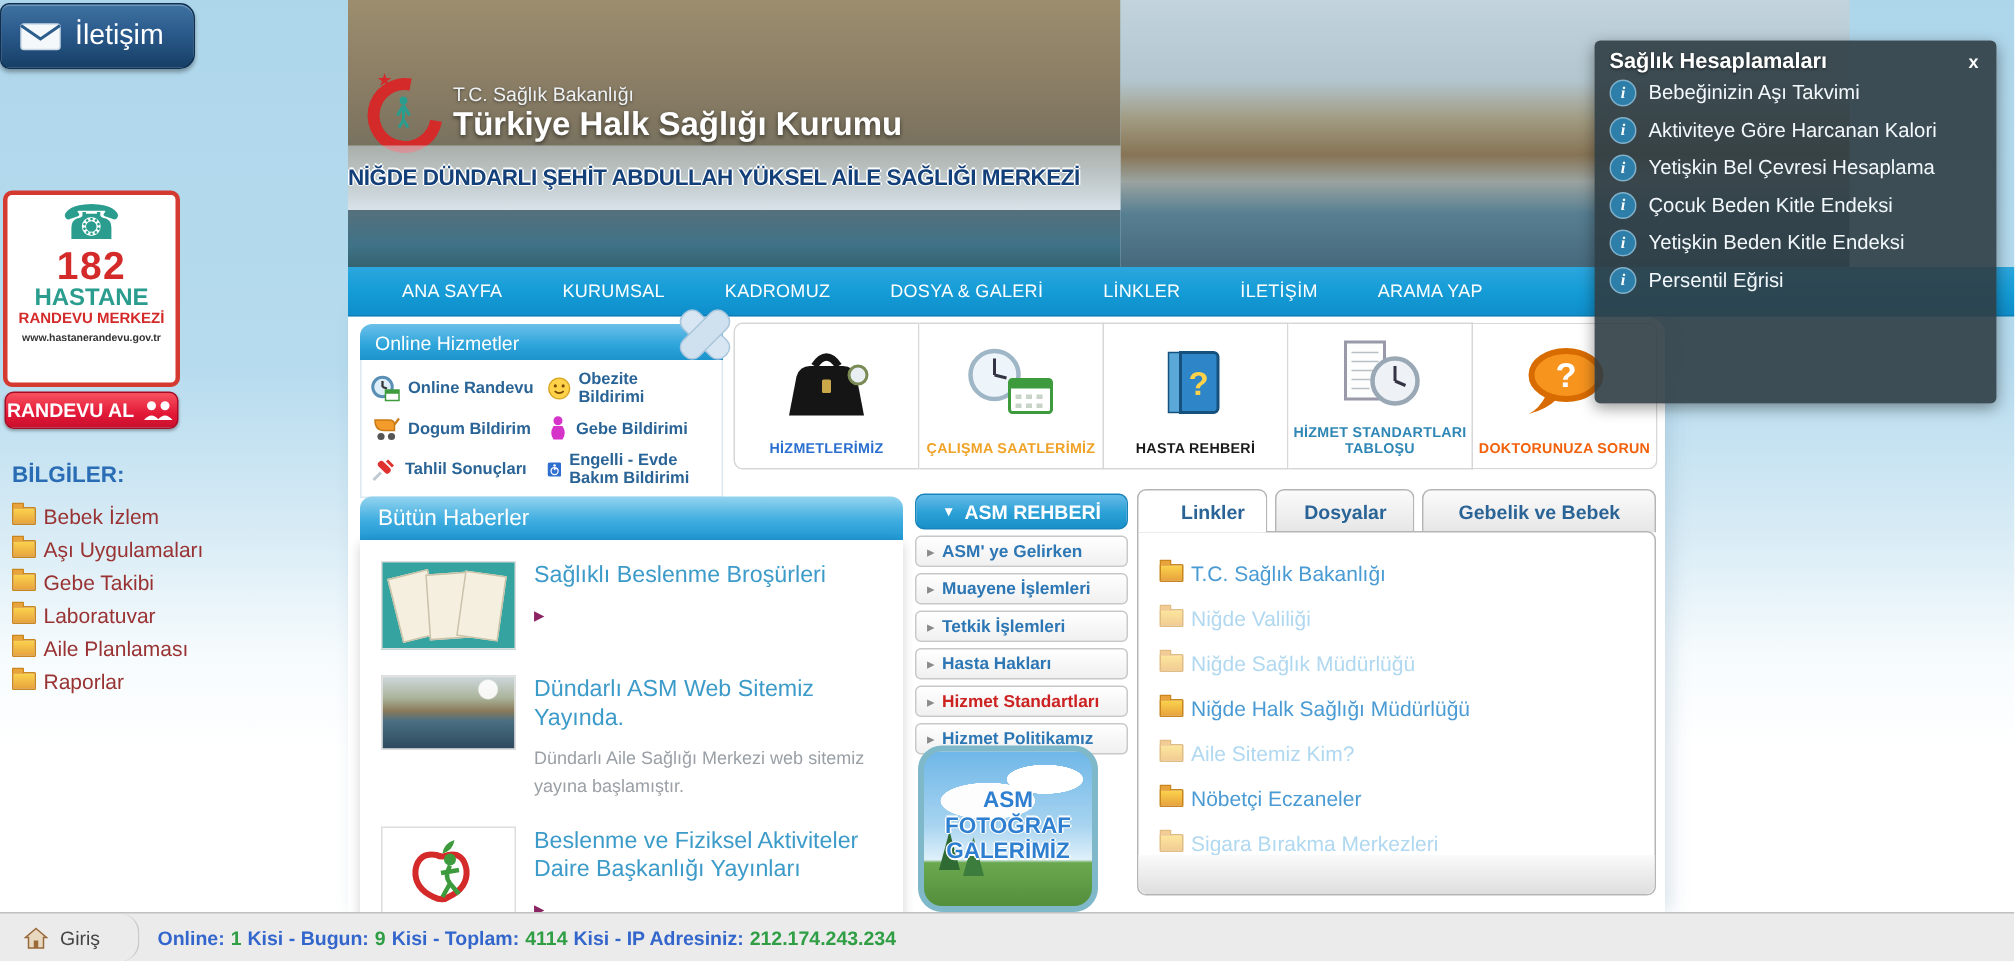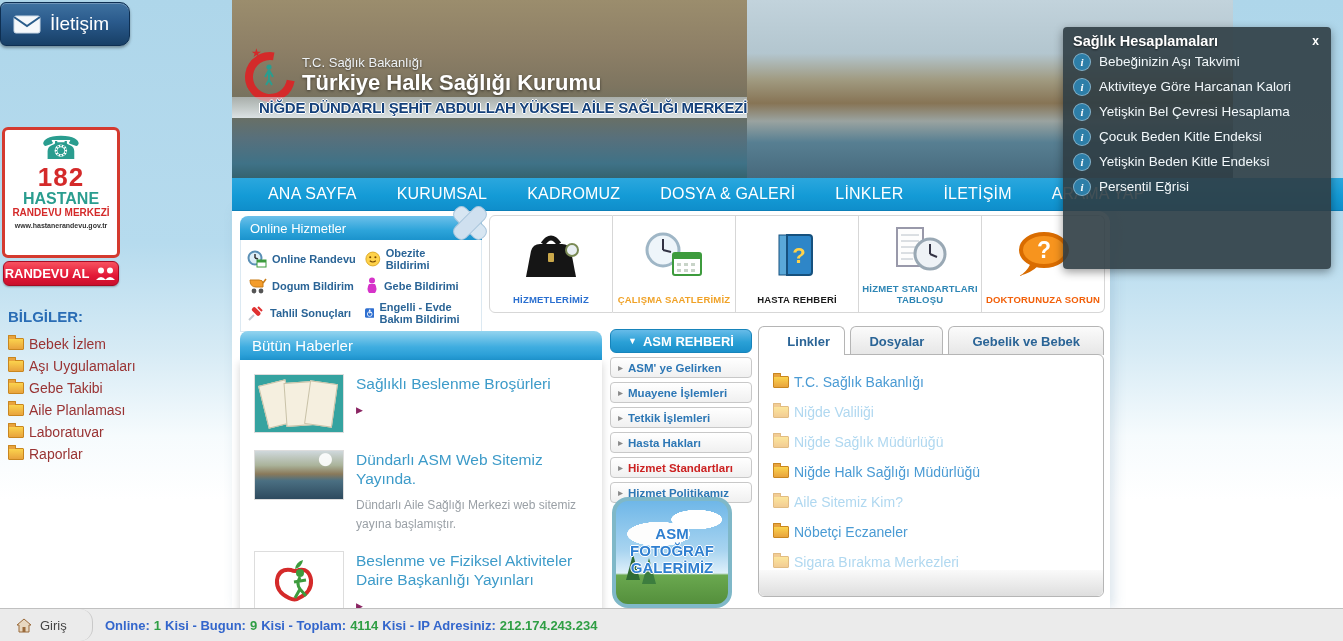--- a/index.html
+++ b/index.html
@@ -40,29 +40,29 @@
   #hdr-right{left:747px;top:0;width:486px;height:178px;
     background:linear-gradient(180deg,#c2d3dc 0%,#b3c6cf 30%,#a09a80 45%,#877455 58%,#9aa3a0 68%,#577f92 80%,#47697c 100%);}
   #ministry-logo{left:243px;top:50px;width:52px;height:52px;z-index:2;}
   #ministry-logo .crescent{position:absolute;left:2px;top:2px;width:34px;height:34px;border-radius:50%;
     border:8px solid #d42a2a;border-right-color:transparent;transform:rotate(-35deg);}
   #ministry-logo .star{position:absolute;left:8px;top:-4px;color:#d42a2a;font-size:12px;}
   #ministry-logo .figure{position:absolute;left:19px;top:14px;width:14px;height:22px;}
   #ministry-text{left:302px;top:55px;z-index:2;color:#fff;}
   #ministry-text .m1{font-size:13px;color:#eef2f5;text-shadow:0 1px 2px rgba(0,0,0,.5);}
   #ministry-text .m2{font-size:22px;font-weight:700;text-shadow:0 1px 3px rgba(0,0,0,.55);}
-  #site-title-band{left:232px;top:97px;width:515px;height:21px;display:flex;align-items:center;justify-content:flex-end;
+  #site-title-band{left:232px;top:97px;width:515px;height:43px;display:flex;align-items:center;justify-content:flex-start;
     background:linear-gradient(180deg,rgba(210,224,232,.55),rgba(240,246,250,.85));z-index:2;}
   #site-title-band .t{font-size:15px;font-weight:800;color:#14407a;letter-spacing:-.3px;white-space:nowrap;
     text-shadow:-1px 0 #fff,1px 0 #fff,0 -1px #fff,0 1px #fff;}
 
   
   #nav{left:232px;top:178px;width:1111px;height:33px;display:flex;align-items:center;gap:40px;padding-left:36px;box-sizing:border-box;
     background:linear-gradient(180deg,#2ba7de 0%,#149bd6 55%,#0f8ecb 100%);border-bottom:1px solid #0c7fb8;z-index:2;}
-  .nav-item{color:#fff;font-size:16px;letter-spacing:.2px;cursor:pointer;white-space:nowrap;}
+  .nav-item{color:#fff;font-size:12px;letter-spacing:.2px;cursor:pointer;white-space:nowrap;}
 
   
   #content{left:232px;top:211px;width:878px;height:397px;background:#fff;border-radius:0 12px 0 0;
     box-shadow:4px 0 12px rgba(110,150,180,.25);z-index:1;}
 
   
   #online-box{left:240px;top:216px;width:242px;z-index:2;}
   #online-box .ohead{height:24px;border-radius:8px 8px 0 0;display:flex;align-items:center;padding-left:10px;
     background:linear-gradient(180deg,#6cc0ea 0%,#2da4da 60%,#1b93cc 100%);color:#fff;font-size:13px;}
   #online-box .obody{background:#fff;border:1px solid #dce9f2;border-top:none;padding:7px 20px 6px 6px;
@@ -231,25 +231,25 @@
     <div class="binfo">
         <span class="folder"></span>
         <span>Aşı Uygulamaları</span>
       </div>
     <div class="binfo">
         <span class="folder"></span>
         <span>Gebe Takibi</span>
       </div>
     <div class="binfo">
         <span class="folder"></span>
-        <span>Aile Planlaması</span>
+        <span>Laboratuvar</span>
       </div>
     <div class="binfo">
         <span class="folder"></span>
-        <span>Laboratuvar</span>
+        <span>Aile Planlaması</span>
       </div>
     <div class="binfo">
         <span class="folder"></span>
         <span>Raporlar</span>
       </div>
   </div>
 
   <div class="abs" id="online-box">
     <div class="ohead">Online Hizmetler</div>
     <div class="obody">

